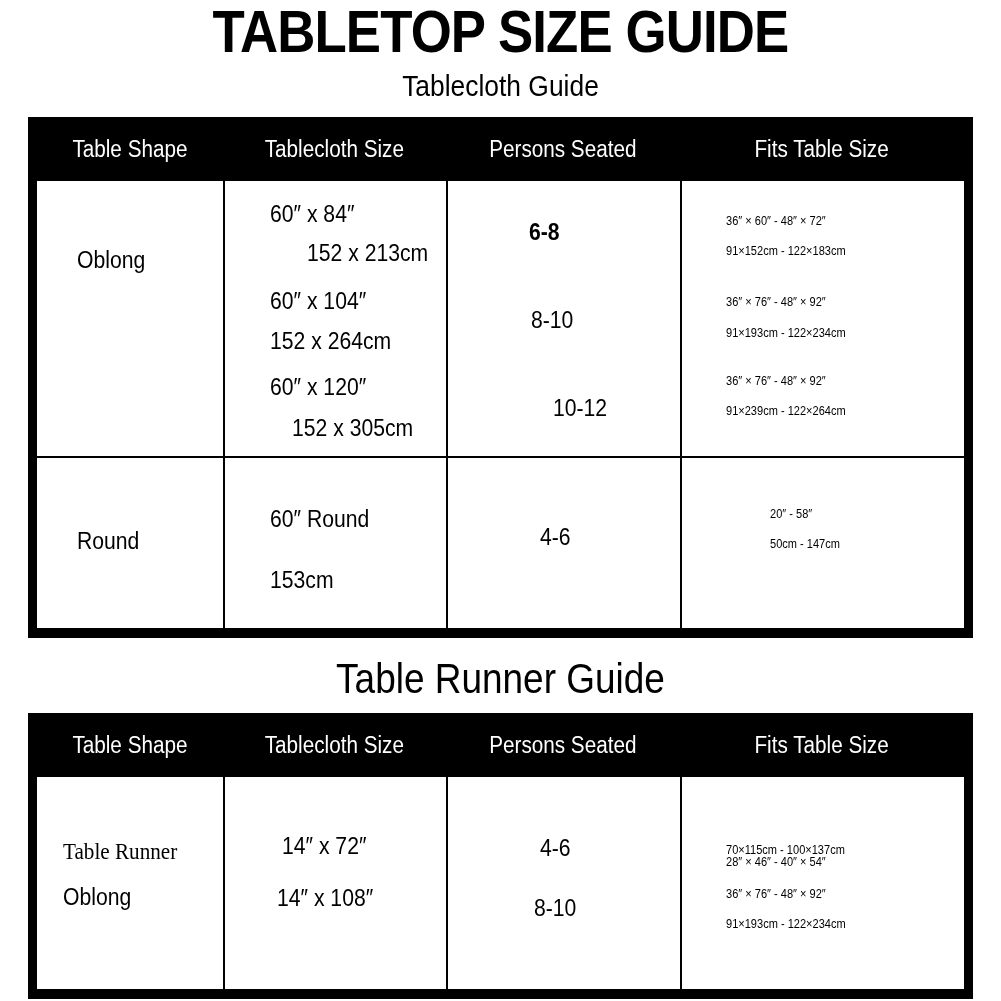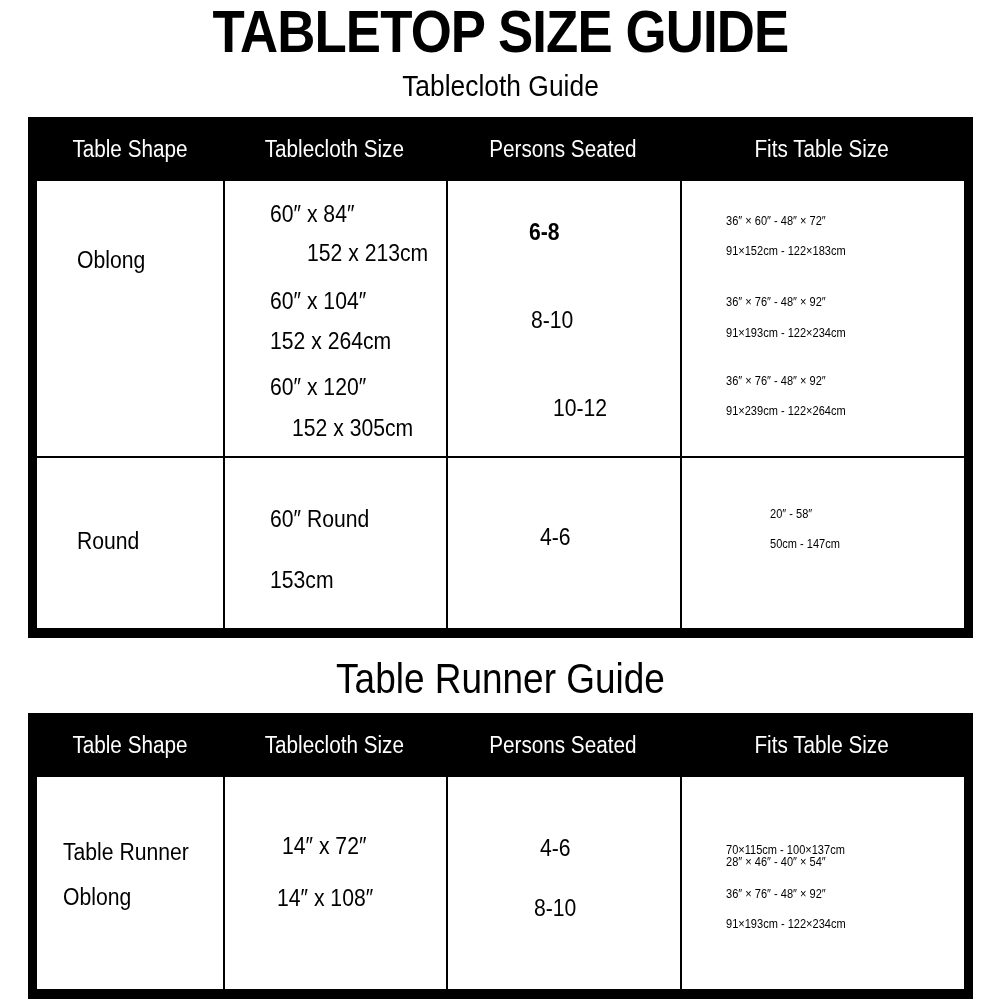--- a/index.html
+++ b/index.html
@@ -121,21 +121,21 @@
       </div>
     <div class="hc" style="left:643px;width:284px;">
         <span>Fits Table Size</span>
       </div>
   </div>
   <div class="body-area">
     <div class="vline" style="left:186px;"></div>
     <div class="vline" style="left:409px;"></div>
     <div class="vline" style="left:643px;"></div>
 
-    <div class="cell-text lg" style="left:26px;top:62px;"><span class="sx">Table Runner</span></div>
+    <div class="cell-text lg" style="left:26px;top:62px;font-family:Liberation Serif, serif;"><span class="sx">Table Runner</span></div>
     <div class="cell-text lg" style="left:26px;top:107px;"><span class="sx">Oblong</span></div>
 
     <div class="cell-text lg" style="left:245px;top:56px;"><span class="sx">14″   x 72″</span></div>
     <div class="cell-text lg" style="left:240px;top:108px;"><span class="sx">14″   x 108″</span></div>
 
     <div class="cell-text lg" style="left:503px;top:58px;"><span class="sx">4-6</span></div>
     <div class="cell-text lg" style="left:497px;top:118px;"><span class="sx">8-10</span></div>
 
     <div class="cell-text sm" style="left:689px;top:36px;margin-top:42px;"><span class="sx">28″  × 46″  -  40″  × 54″</span></div>
     <div class="cell-text sm" style="left:689px;top:66px;"><span class="sx">70×115cm - 100×137cm</span></div>

